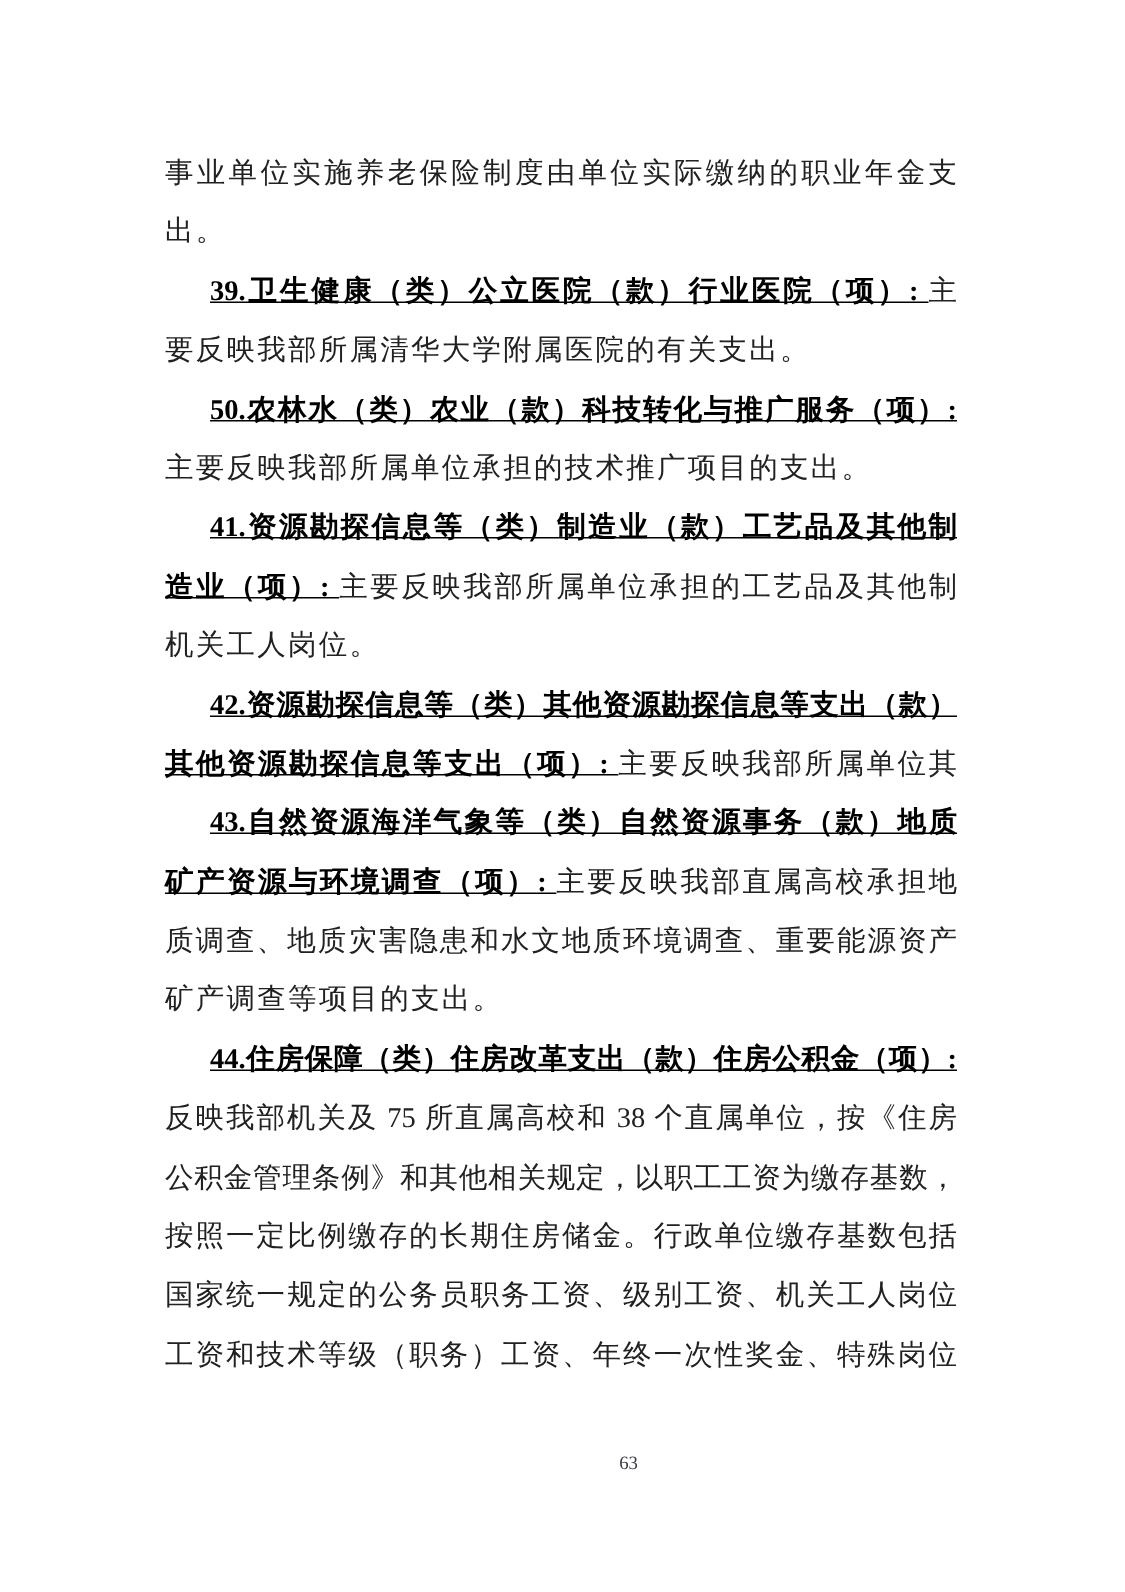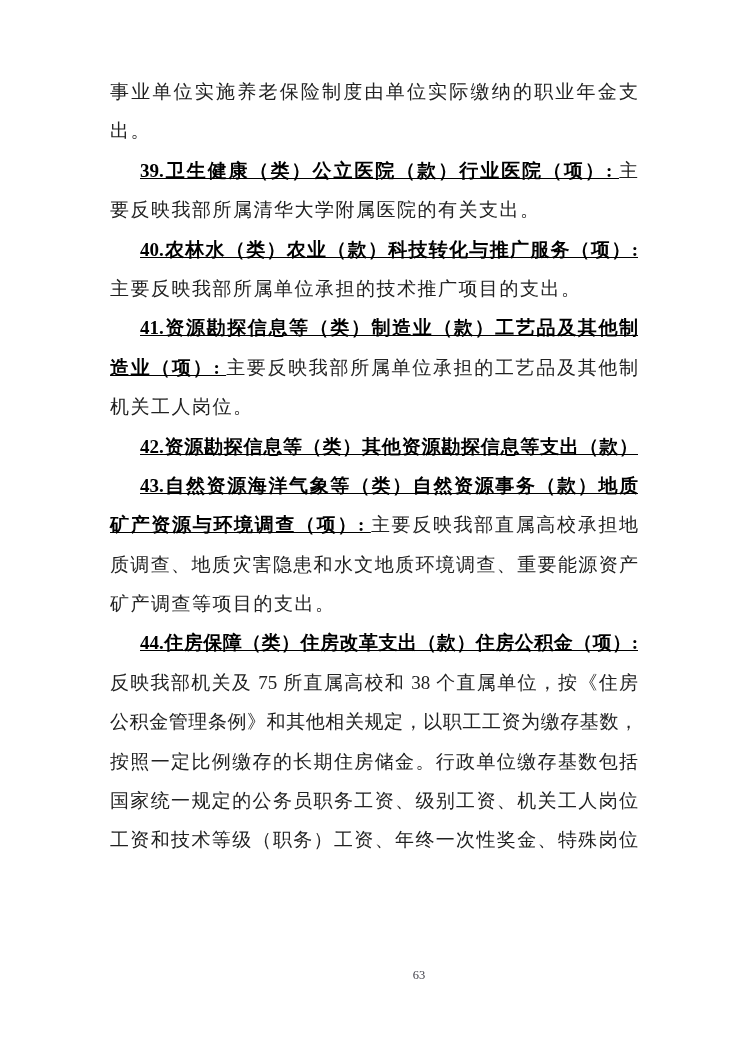--- a/index.html
+++ b/index.html
@@ -17,21 +17,21 @@
   .page {
     position: absolute;
     left: 0; top: 0;
     width: 750px;
     height: 1061px;
     background: #ffffff;
   }
   .text-block {
     position: absolute;
     left: 110px;
-    top: 72px;
+    top: 96px;
     width: 528px;
   }
   .line {
     font-size: 19px;
     line-height: 39.4px;
     height: 39.4px;
     color: #212121;
     white-space: pre-wrap;
   }
   .line.just {
@@ -68,28 +68,29 @@
 
 <div class="page">
   <div class="text-block">
 
     <div class="line just"><span>事业单位实施养老保险制度由单位实际缴纳的职业年金支</span></div>
     <div class="line last"><span>出。</span></div>
 
     <div class="line just indent"><span class="b">39.卫生健康（类）公立医院（款）行业医院（项）: </span><span>主</span></div>
     <div class="line last"><span>要反映我部所属清华大学附属医院的有关支出。</span></div>
 
-    <div class="line just indent"><span class="b">40.农林水（类）农业（款）科技转化与推广服务（项）:</span></div>
+    <div class="line just indent"><span class="b">50.农林水（类）农业（款）科技转化与推广服务（项）:</span></div>
     <div class="line last"><span>主要反映我部所属单位承担的技术推广项目的支出。</span></div>
 
     <div class="line just indent"><span class="b">41.资源勘探信息等（类）制造业（款）工艺品及其他制</span></div>
     <div class="line just"><span class="b">造业（项）: </span><span>主要反映我部所属单位承担的工艺品及其他制</span></div>
     <div class="line last"><span>机关工人岗位。</span></div>
 
     <div class="line just indent"><span class="b">42.资源勘探信息等（类）其他资源勘探信息等支出（款）</span></div>
+    <div class="line just"><span class="b">其他资源勘探信息等支出（项）: </span><span>主要反映我部所属单位其</span></div>
 
     <div class="line just indent"><span class="b">43.自然资源海洋气象等（类）自然资源事务（款）地质</span></div>
     <div class="line just"><span class="b">矿产资源与环境调查（项）: </span><span>主要反映我部直属高校承担地</span></div>
     <div class="line just"><span>质调查、地质灾害隐患和水文地质环境调查、重要能源资产</span></div>
     <div class="line last"><span>矿产调查等项目的支出。</span></div>
 
     <div class="line just indent"><span class="b">44.住房保障（类）住房改革支出（款）住房公积金（项）:</span></div>
     <div class="line just"><span>反映我部机关及 75 所直属高校和 38 个直属单位，按《住房</span></div>
     <div class="line just"><span>公积金管理条例》和其他相关规定，以职工工资为缴存基数，</span></div>
     <div class="line just"><span>按照一定比例缴存的长期住房储金。行政单位缴存基数包括</span></div>

